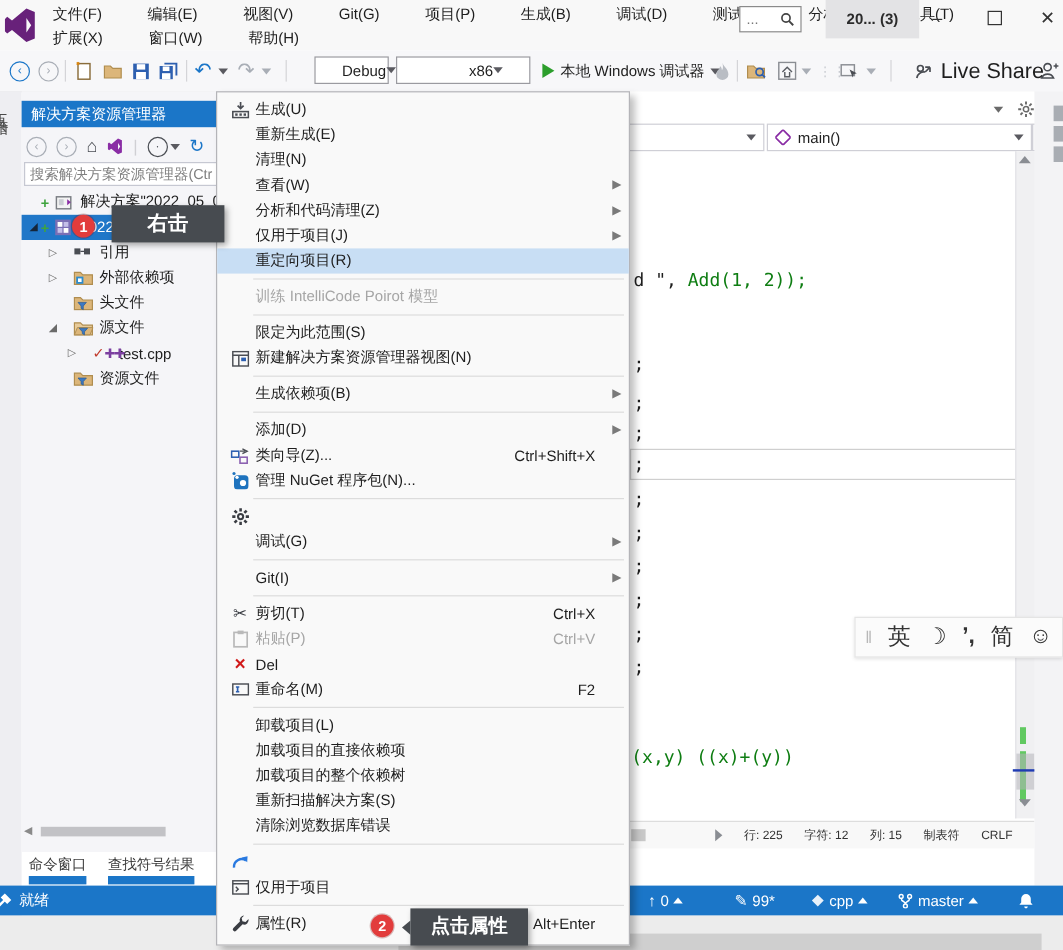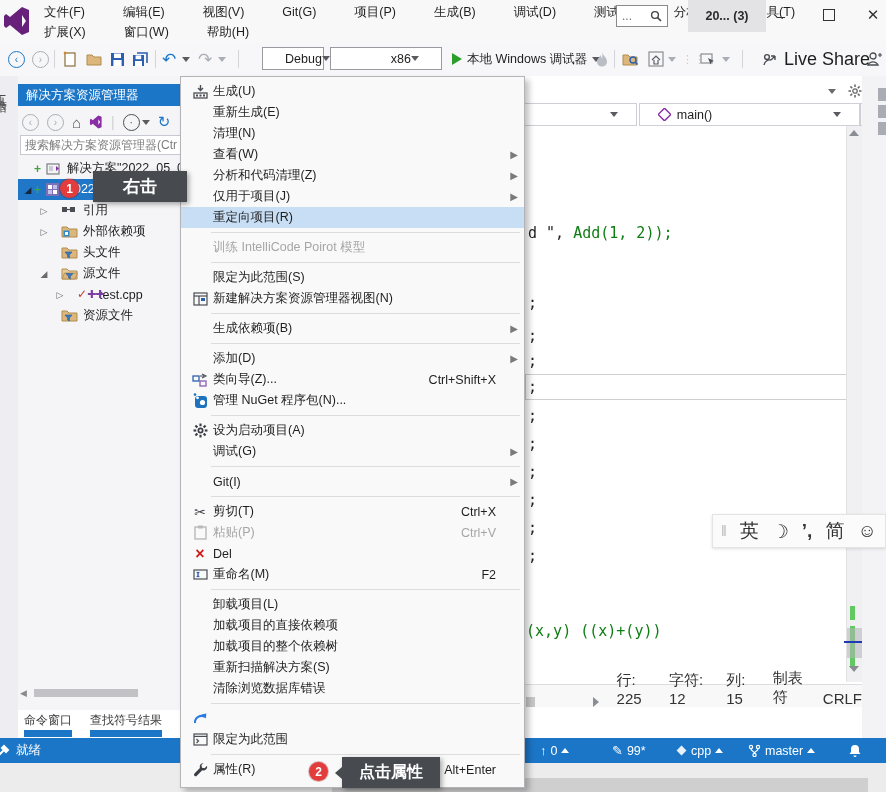--- a/index.html
+++ b/index.html
@@ -51,26 +51,26 @@
   .bbar{top:730px;height:7px;background:#1b76c8;}
   .statusbar{left:0;top:738px;width:886px;height:25px;background:#1b76c8;color:#fff;font-size:12.5px;}
   .sseg{position:absolute;top:0;height:25px;display:flex;align-items:center;gap:4px;}
   .cup{width:0;height:0;border-left:4px solid transparent;border-right:4px solid transparent;border-bottom:5px solid #fff;display:inline-block;}
   .bottomstrip{left:0;top:763px;width:886px;height:29px;background:#ececec;}
   .graybar{position:absolute;left:332px;top:15px;width:536px;height:14px;background:#cfcfcf;}
   
   .editor{left:328px;top:76px;width:558px;height:634px;background:#fff;}
   .ed-top-icons{position:absolute;right:24px;top:8px;color:#6a6a6a;display:flex;gap:12px;align-items:center;font-size:13px;}
   .navbar{position:absolute;left:0;top:27px;width:532px;height:23px;display:flex;}
-  .navcombo{height:23px;background:#fff;border:1px solid #cfcfd6;box-sizing:border-box;display:flex;align-items:center;padding:0 18px;gap:6px;font-size:12.5px;}
+  .navcombo{height:23px;background:#fff;border:1px solid #cfcfd6;box-sizing:border-box;display:flex;align-items:center;padding:0 6px;gap:6px;font-size:12.5px;}
   .splitbtn{position:absolute;left:532px;top:27px;width:26px;height:23px;border:1px solid #cfcfd6;box-sizing:border-box;display:flex;align-items:center;justify-content:center;background:#f6f6f8;}
   .code-line{position:absolute;font-family:"DejaVu Sans Mono","Liberation Mono",monospace;font-size:15px;white-space:pre;}
   .curline{position:absolute;left:197px;top:298px;width:330px;height:26px;border:1px solid #cfcfcf;box-sizing:border-box;}
   .vsb{position:absolute;left:518px;top:50px;width:16px;height:556px;background:#f0f0f2;border-left:1px solid #e2e2e6;}
-  .docstatus{position:absolute;left:196px;top:608px;width:338px;height:22px;background:#f8f8f8;border-top:1px solid #ddd;display:flex;align-items:flex-end;font-size:15px;color:#333;gap:18px;}
+  .docstatus{position:absolute;left:196px;top:608px;width:338px;height:22px;background:#f8f8f8;border-top:1px solid #ddd;display:flex;align-items:center;font-size:10px;color:#333;gap:18px;}
   
   .imebar{left:712px;top:514px;width:174px;height:34px;background:#fbfbfb;border:1px solid #e4e4e4;box-shadow:0 1px 3px rgba(0,0,0,.12);display:flex;align-items:center;gap:13px;padding:0 8px;box-sizing:border-box;font-size:19px;color:#333;z-index:6;}
   
   .ctxmenu{left:180px;top:76px;width:345px;height:712px;background:#f9f9f9;border:1px solid #b4b4b8;box-sizing:border-box;box-shadow:4px 4px 6px rgba(0,0,0,.25);z-index:10;padding-top:4px;}
   .cm-item{height:21px;display:flex;align-items:center;padding:0 6px 0 6px;font-size:12.5px;color:#1e1e1e;}
   .cm-item.hl{background:#c8def4;}
   .cm-item.dis{color:#a6a6a6;}
   .cm-ico{width:26px;flex:none;display:flex;align-items:center;justify-content:center;}
   .cm-label{flex:1;white-space:nowrap;overflow:hidden;}
   .cm-sc{margin-right:14px;white-space:nowrap;}
@@ -615,21 +615,20 @@
               <line x1="7" y1="11" x2="7" y2="13.5"></line>
               <line x1="0.5" y1="7" x2="3" y2="7"></line>
               <line x1="11" y1="7" x2="13.5" y2="7"></line>
               <line x1="2.3" y1="2.3" x2="4.1" y2="4.1"></line>
               <line x1="9.9" y1="9.9" x2="11.7" y2="11.7"></line>
               <line x1="11.7" y1="2.3" x2="9.9" y2="4.1"></line>
               <line x1="2.3" y1="11.7" x2="4.1" y2="9.9"></line>
             </g>
           </svg>
         </span>
-        <span class="cm-label">设为启动项目(A)</span>
         <span class="cm-sub"></span>
       </div>
       <div class="cm-item">
         <span class="cm-ico"></span>
         <span class="cm-label">调试(G)</span>
         <span class="cm-sub">▶</span>
       </div>
       <div class="cm-sep">
         <div></div>
       </div>
@@ -721,21 +720,21 @@
         <span class="cm-sub"></span>
       </div>
       <div class="cm-item">
         <span class="cm-ico">
           <svg width="15" height="13" viewBox="0 0 15 13">
             <rect x="1" y="1" width="13" height="11" fill="none" stroke="#4a4d53" stroke-width="1.2"></rect>
             <line x1="1" y1="3.4" x2="14" y2="3.4" stroke="#4a4d53" stroke-width="1.2"></line>
             <path d="M3.5 6 l2 2 -2 2" fill="none" stroke="#4a4d53" stroke-width="1.2"></path>
           </svg>
         </span>
-        <span class="cm-label">限定为此范围</span>
+        <span class="cm-label">仅用于项目</span>
         <span class="cm-sub"></span>
       </div>
       <div class="cm-sep">
         <div></div>
       </div>
       <div class="cm-item">
         <span class="cm-ico">
           <svg width="15" height="15" viewBox="0 0 15 15">
             <path d="M10.5 1 a3.8 3.8 0 0 0-3.6 5 L1.5 11.4 a1.6 1.6 0 0 0 2.3 2.3 L9.2 8.3 a3.8 3.8 0 0 0 4.9-4.5 L11.6 6.3 9 5.7 8.4 3.1 Z" fill="#3a3d43"></path>
           </svg>

